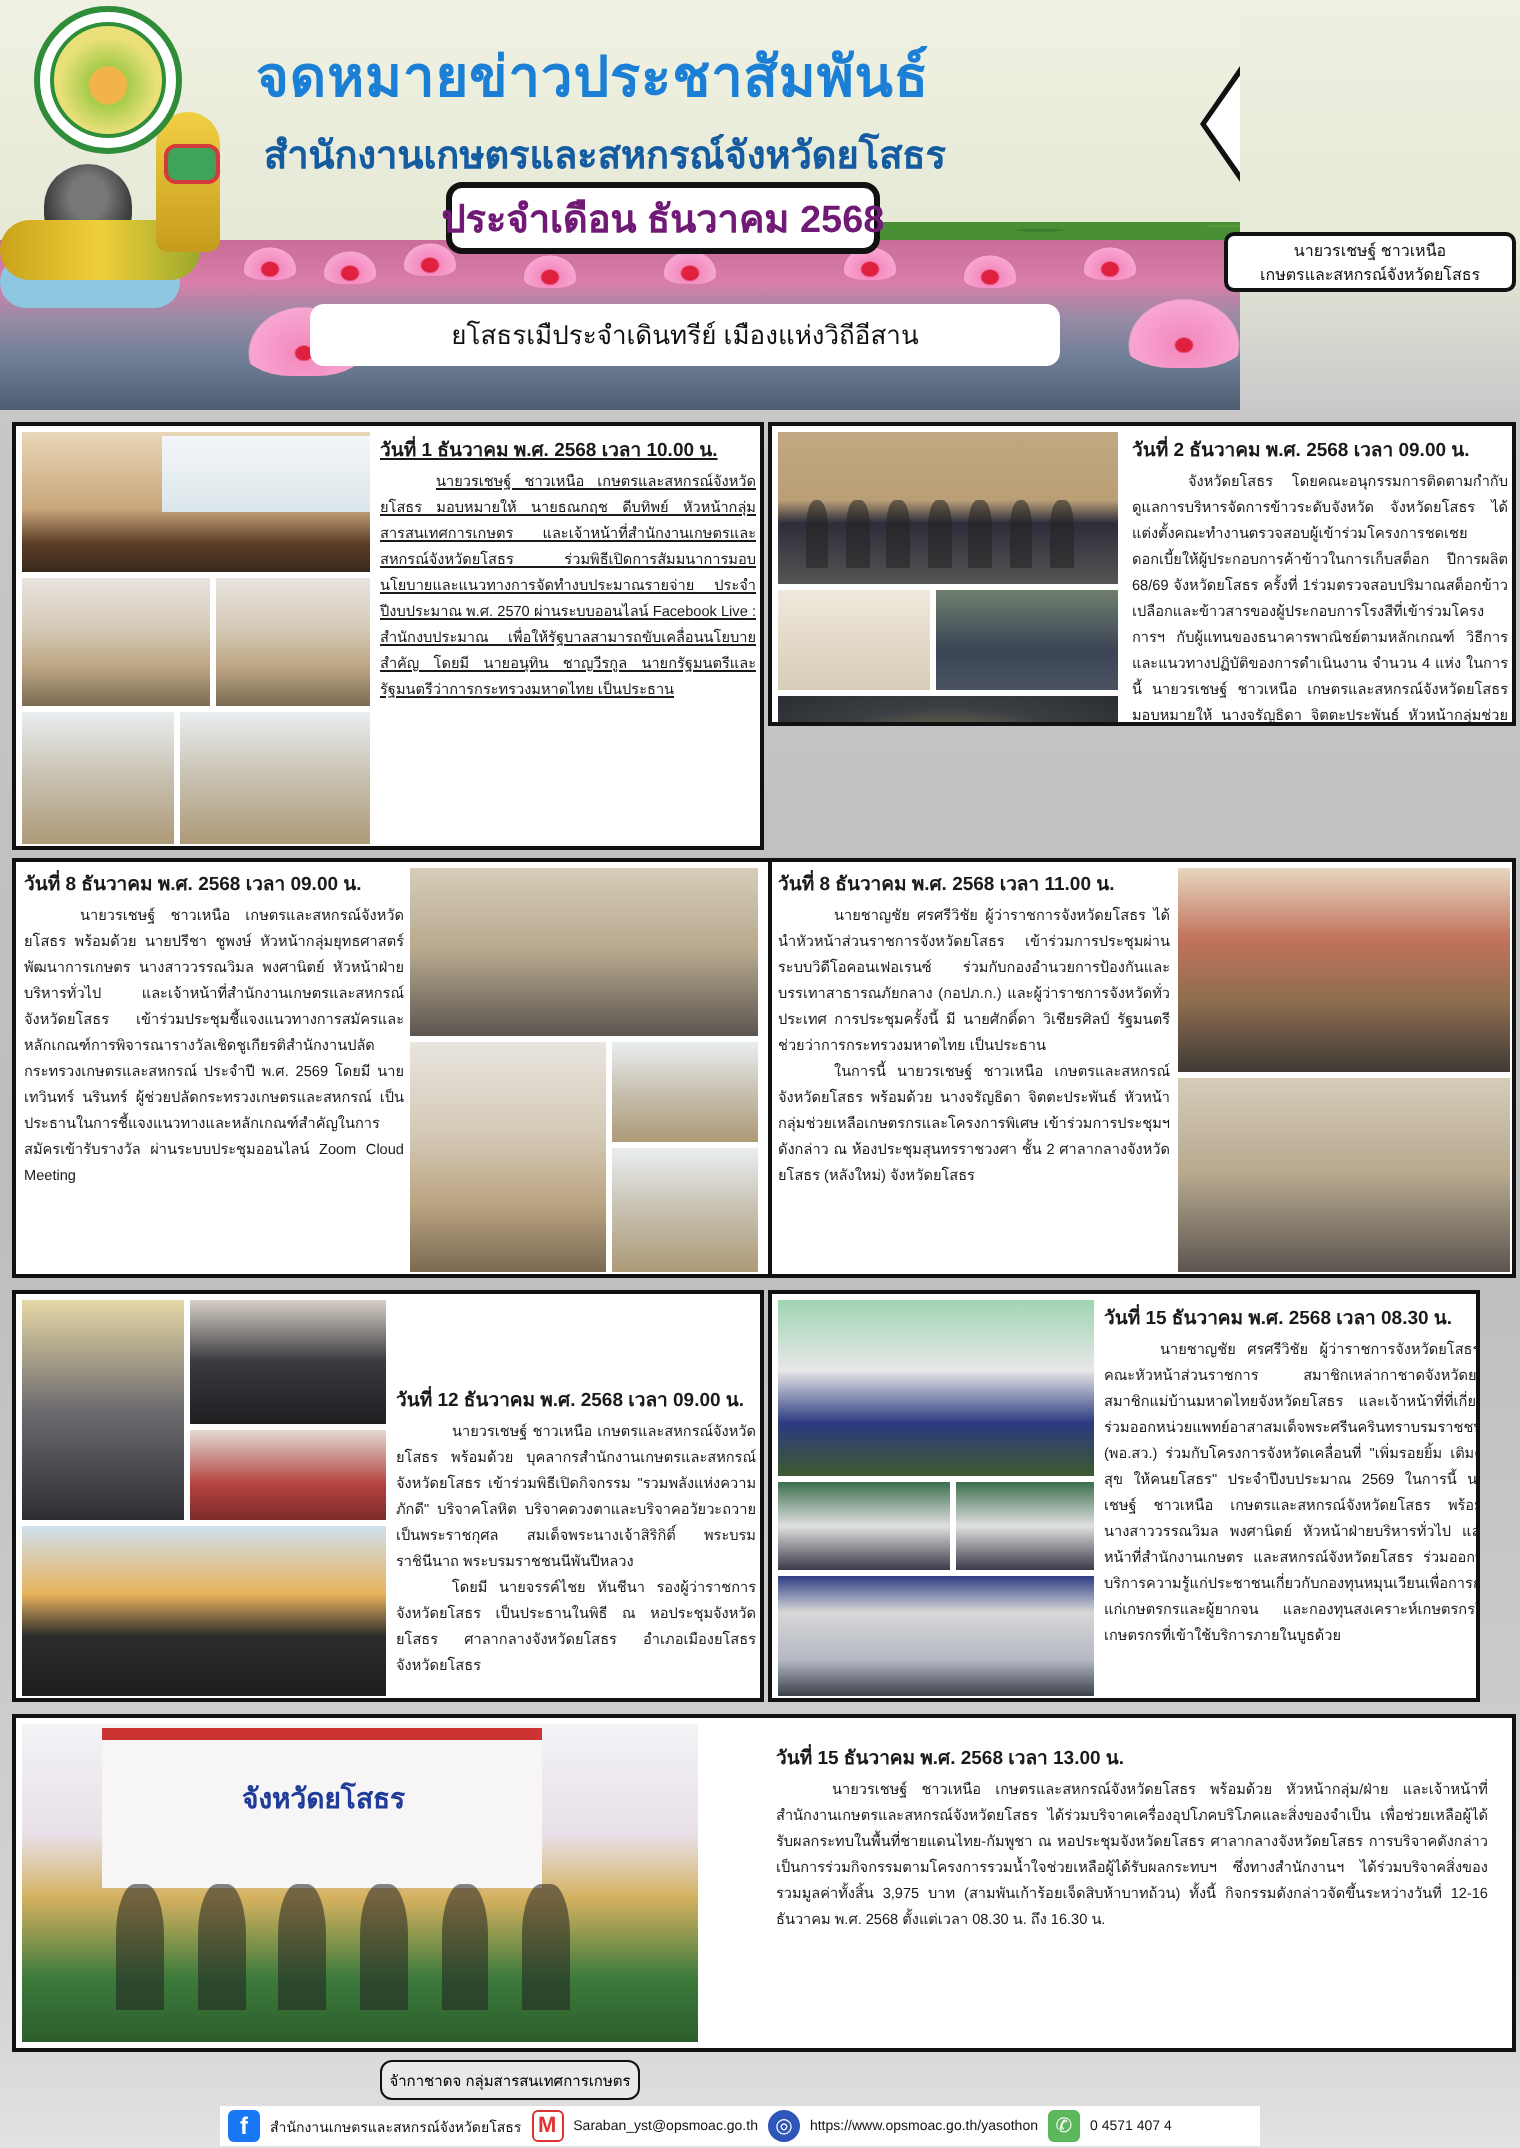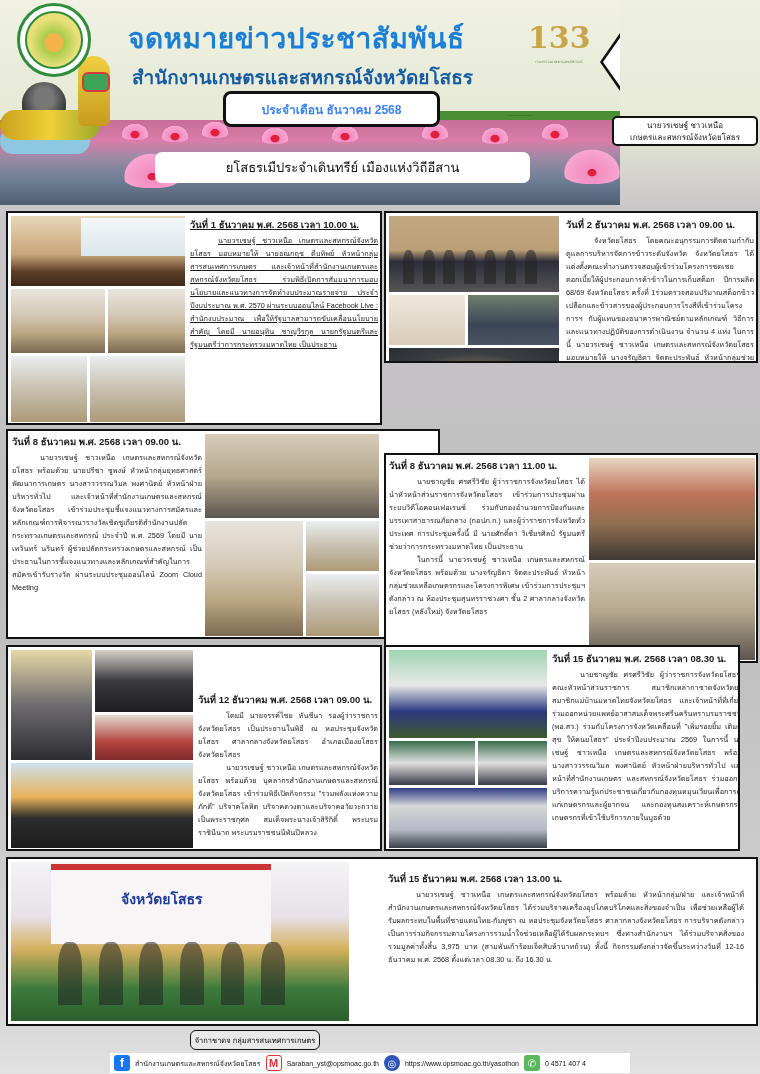--- a/index.html
+++ b/index.html
@@ -41,21 +41,21 @@
     background: radial-gradient(circle at 50% 55%, #f2b44a 0 9px, #a7cc4a 10px, #e9e07a 60%); }
   .title-main { position: absolute; left: 128px; top: 16px; font-family: "Liberation Sans", sans-serif;
     font-size: 28px; font-weight: bold; color: #1c7fd6; letter-spacing: 0.5px; white-space: nowrap; }
   .title-sub { position: absolute; left: 132px; top: 62px; font-family: "Liberation Sans", sans-serif;
     font-size: 19px; font-weight: bold; color: #155ba0; white-space: nowrap; }
   .anniv { position: absolute; left: 528px; top: 18px; width: 62px; height: 54px; }
   .anniv-num { font-family: "DejaVu Serif", serif; font-size: 30px; font-weight: bold; color: #c8a548; line-height: 40px; text-align: center; }
   .anniv-sub { font-size: 4px; color: #6f8c56; text-align: center; }
   .month-box { position: absolute; left: 223px; top: 91px; width: 217px; height: 36px; background: #fff;
     border: 3px solid #111; border-radius: 8px; display: flex; align-items: center; justify-content: center;
-    font-family: "Liberation Sans", sans-serif; font-size: 12px; font-weight: bold; color: #3b82f6; white-space: nowrap; }
+    font-family: "Liberation Sans", sans-serif; font-size: 19px; font-weight: bold; color: #701a75; white-space: nowrap; }
   .slogan-box { position: absolute; left: 155px; top: 152px; width: 375px; height: 31px; background: #fff;
     border-radius: 7px; display: flex; align-items: center; justify-content: center;
     font-family: "Liberation Sans", sans-serif; font-size: 13px; color: #111; white-space: nowrap; }
   .hexagon { position: absolute; left: 600px; top: 4px; width: 160px; height: 116px; background: #111;
     clip-path: polygon(25% 0, 75% 0, 100% 50%, 75% 100%, 25% 100%, 0 50%); }
   .hexagon-inner { position: absolute; left: 3px; top: 3px; width: 154px; height: 110px; background: #fff;
     clip-path: polygon(25% 0, 75% 0, 100% 50%, 75% 100%, 25% 100%, 0 50%); overflow: hidden; }
   .person { position: absolute; left: 42px; top: 6px; width: 72px; height: 104px; }
   .person .head { position: absolute; left: 22px; top: 0; width: 28px; height: 32px; border-radius: 45% 45% 40% 40%;
     background: radial-gradient(ellipse at 50% 60%, #c98f6b 0 55%, #2a2a2a 56%); }
@@ -133,24 +133,20 @@
       <div class="head"></div>
   </div>
 
   <div class="logo">
     <div class="logo-inner"></div>
   </div>
 
   <div class="title-main">จดหมายข่าวประชาสัมพันธ์</div>
   <div class="title-sub">สำนักงานเกษตรและสหกรณ์จังหวัดยโสธร</div>
 
-  <div class="anniv">
-    <div class="anniv-num">133</div>
-    <div class="anniv-sub">กระทรวงเกษตรและสหกรณ์</div>
-  </div>
 
   <div class="month-box">ประจำเดือน ธันวาคม 2568</div>
   <div class="slogan-box">ยโสธรเมืประจำเดินทรีย์ เมืองแห่งวิถีอีสาน</div>
 
   <div class="hexagon">
     <div class="hexagon-inner">
       <div class="person">
         <div class="torso"></div>
           <div class="head"></div>
       </div>
@@ -205,42 +201,42 @@
     <div class="body">
         <p>นายวรเชษฐ์ ชาวเหนือ เกษตรและสหกรณ์จังหวัดยโสธร พร้อมด้วย นายปรีชา ชูพงษ์ หัวหน้ากลุ่มยุทธศาสตร์พัฒนาการเกษตร นางสาววรรณวิมล พงศานิตย์ หัวหน้าฝ่ายบริหารทั่วไป และเจ้าหน้าที่สำนักงานเกษตรและสหกรณ์จังหวัดยโสธร เข้าร่วมประชุมชี้แจงแนวทางการสมัครและหลักเกณฑ์การพิจารณารางวัลเชิดชูเกียรติสำนักงานปลัดกระทรวงเกษตรและสหกรณ์ ประจำปี พ.ศ. 2569 โดยมี นายเทวินทร์ นรินทร์ ผู้ช่วยปลัดกระทรวงเกษตรและสหกรณ์ เป็นประธานในการชี้แจงแนวทางและหลักเกณฑ์สำคัญในการสมัครเข้ารับรางวัล ผ่านระบบประชุมออนไลน์ Zoom Cloud Meeting</p>
       </div>
   </div>
   <div class="photo ph-meeting" style="left:196px;top:2px;width:176px;height:86px;"></div>
   <div class="photo ph-office" style="left:196px;top:89px;width:100px;height:117px;"></div>
   <div class="photo ph-office2" style="left:297px;top:89px;width:75px;height:52px;"></div>
   <div class="photo ph-office2" style="left:297px;top:142px;width:75px;height:64px;"></div>
 </div>
 
-<div class="panel" style="left:384px;top:429px;width:374px;height:210px;margin-top:24px;">
+<div class="panel" style="left:384px;top:429px;width:374px;height:210px;">
   <div class="text" style="left:3px;top:3px;width:196px;">
     <div class="date">วันที่ 8 ธันวาคม พ.ศ. 2568 เวลา 11.00 น.</div>
     <div class="body">
       <p>นายชาญชัย ศรศรีวิชัย ผู้ว่าราชการจังหวัดยโสธร ได้นำหัวหน้าส่วนราชการจังหวัดยโสธร เข้าร่วมการประชุมผ่าน ระบบวิดีโอคอนเฟอเรนซ์ ร่วมกับกองอำนวยการป้องกันและบรรเทาสาธารณภัยกลาง (กอปภ.ก.) และผู้ว่าราชการจังหวัดทั่วประเทศ การประชุมครั้งนี้ มี นายศักดิ์ดา วิเชียรศิลป์ รัฐมนตรีช่วยว่าการกระทรวงมหาดไทย เป็นประธาน</p>
       <p>ในการนี้ นายวรเชษฐ์ ชาวเหนือ เกษตรและสหกรณ์จังหวัดยโสธร พร้อมด้วย นางจรัญธิดา จิตตะประพันธ์ หัวหน้ากลุ่มช่วยเหลือเกษตรกรและโครงการพิเศษ เข้าร่วมการประชุมฯ ดังกล่าว ณ ห้องประชุมสุนทรราชวงศา ชั้น 2 ศาลากลางจังหวัดยโสธร (หลังใหม่) จังหวัดยโสธร</p>
     </div>
   </div>
   <div class="photo ph-naga" style="left:202px;top:2px;width:168px;height:104px;"></div>
   <div class="photo ph-meeting" style="left:202px;top:107px;width:168px;height:99px;"></div>
 </div>
 
 <div class="panel" style="left:6px;top:645px;width:376px;height:206px;">
   <div class="photo ph-ceremony" style="left:2px;top:2px;width:83px;height:112px;"></div>
   <div class="photo ph-black" style="left:86px;top:2px;width:100px;height:64px;"></div>
   <div class="photo ph-blood" style="left:86px;top:67px;width:100px;height:47px;"></div>
   <div class="photo ph-thumbs" style="left:2px;top:115px;width:184px;height:87px;"></div>
   <div class="text" style="left:190px;top:4px;width:180px;margin-top:41px;">
     <div class="date">วันที่ 12 ธันวาคม พ.ศ. 2568 เวลา 09.00 น.</div>
     <div class="body">
+      <p>นายวรเชษฐ์ ชาวเหนือ เกษตรและสหกรณ์จังหวัดยโสธร พร้อมด้วย บุคลากรสำนักงานเกษตรและสหกรณ์จังหวัดยโสธร เข้าร่วมพิธีเปิดกิจกรรม "รวมพลังแห่งความภักดี" บริจาคโลหิต บริจาคดวงตาและบริจาคอวัยวะถวายเป็นพระราชกุศล สมเด็จพระนางเจ้าสิริกิติ์ พระบรมราชินีนาถ พระบรมราชชนนีพันปีหลวง</p>
       <p>โดยมี นายจรรค์ไชย หันชีนา รองผู้ว่าราชการจังหวัดยโสธร เป็นประธานในพิธี ณ หอประชุมจังหวัดยโสธร ศาลากลางจังหวัดยโสธร อำเภอเมืองยโสธร จังหวัดยโสธร</p>
-      <p>นายวรเชษฐ์ ชาวเหนือ เกษตรและสหกรณ์จังหวัดยโสธร พร้อมด้วย บุคลากรสำนักงานเกษตรและสหกรณ์จังหวัดยโสธร เข้าร่วมพิธีเปิดกิจกรรม "รวมพลังแห่งความภักดี" บริจาคโลหิต บริจาคดวงตาและบริจาคอวัยวะถวายเป็นพระราชกุศล สมเด็จพระนางเจ้าสิริกิติ์ พระบรมราชินีนาถ พระบรมราชชนนีพันปีหลวง</p>
     </div>
   </div>
 </div>
 
 <div class="panel" style="left:384px;top:645px;width:356px;height:206px;">
   <div class="photo ph-podium" style="left:2px;top:2px;width:160px;height:90px;"></div>
   <div class="photo ph-market" style="left:2px;top:93px;width:88px;height:46px;"></div>
   <div class="photo ph-market" style="left:91px;top:93px;width:71px;height:46px;"></div>
   <div class="photo ph-crowd" style="left:2px;top:140px;width:160px;height:62px;"></div>
   <div class="text" style="left:166px;top:4px;width:203px;">

